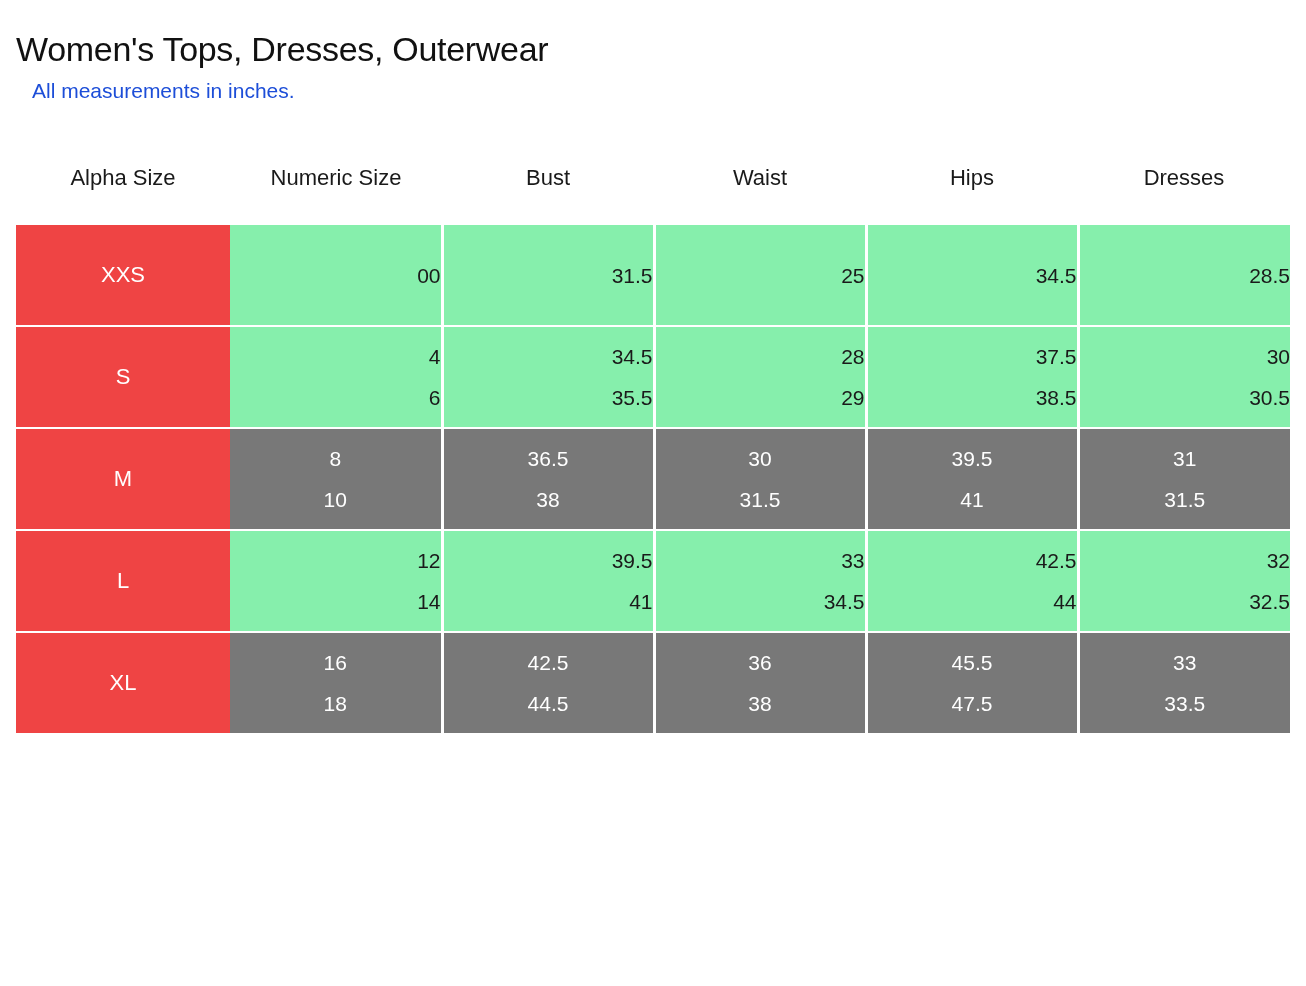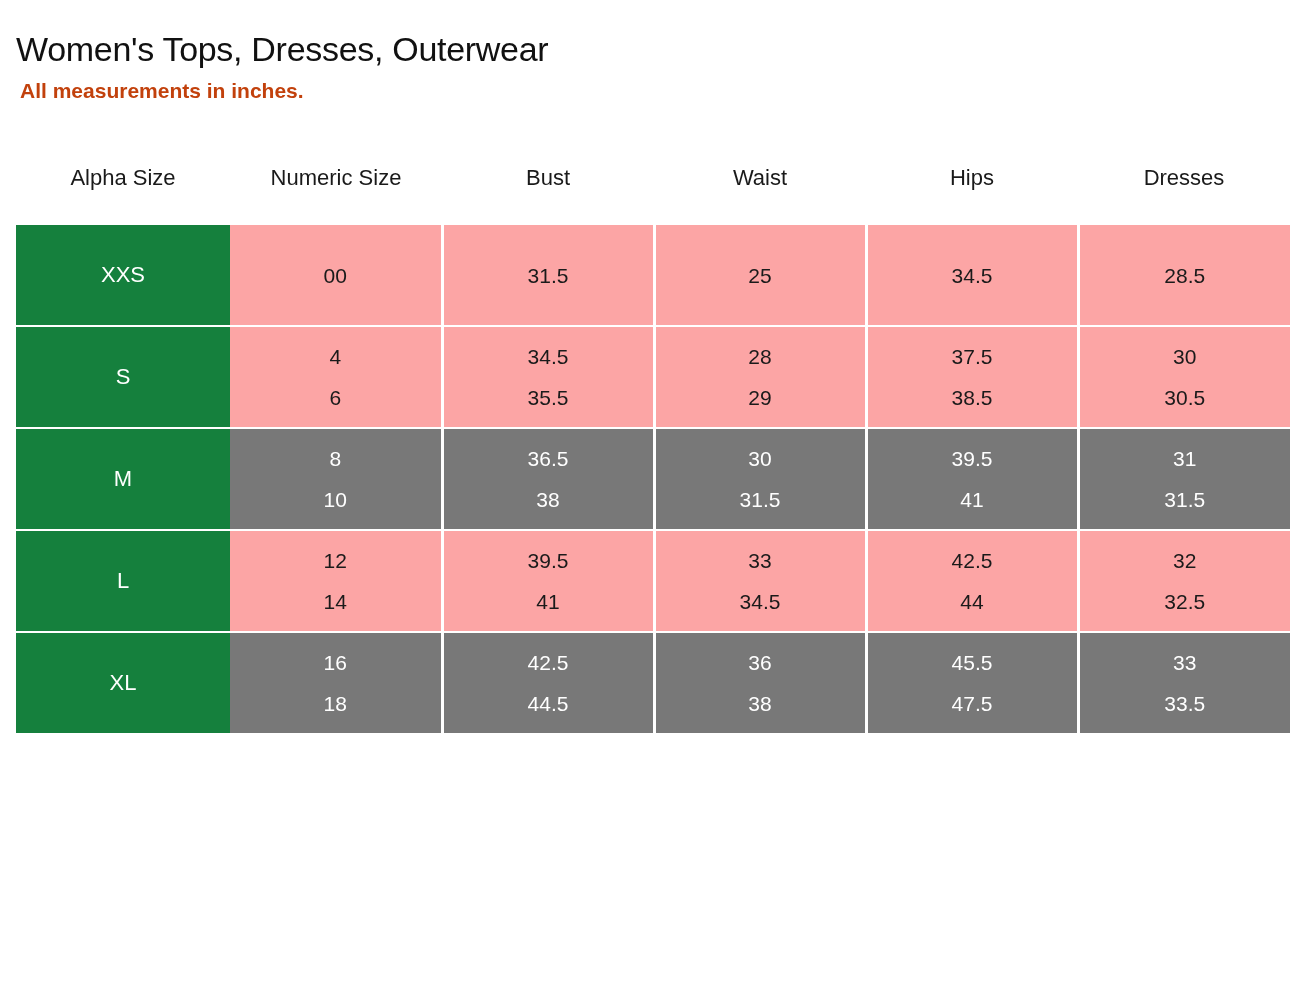--- a/index.html
+++ b/index.html
@@ -20,23 +20,23 @@
   }
   .title {
     font-size: 34px;
     font-weight: 400;
     letter-spacing: -0.3px;
     margin: 12px 0 10px 0;
     color: #111111;
   }
   .subtitle {
     font-size: 21px;
-    font-weight: 700;
-    margin: 0 0 62px 4px;
-    color: #c2410c;
+    font-weight: 400;
+    margin: 0 0 62px 16px;
+    color: #1d4ed8;
   }
   table.size-table {
     border-collapse: collapse;
     width: 1274px;
     table-layout: fixed;
   }
   table.size-table col.alpha { width: 214px; }
   table.size-table col.data  { width: 212px; }
   thead th {
     font-size: 22px;
@@ -48,32 +48,33 @@
   }
   tbody td {
     text-align: center;
     vertical-align: middle;
     font-size: 21px;
     padding: 0;
     height: 100px;
     line-height: 1.0;
   }
   tbody tr td.alpha-cell {
-    background: #15803d;
+    background: #ef4444;
     color: #ffffff;
     font-size: 22px;
     border-bottom: 2px solid #ffffff;
   }
   tbody tr.shaded td.data-cell {
     background: #787878;
     color: #ffffff;
   }
   tbody tr.plain td.data-cell {
-    background: #fca5a5;
+    background: #86efac;
     color: #1a1a1a;
+    text-align: right;
   }
   td.data-cell .val {
     display: block;
     line-height: 41px;
   }
   td.data-cell.single .val {
     line-height: 1;
   }
   
   tbody tr.shaded td.data-cell {

